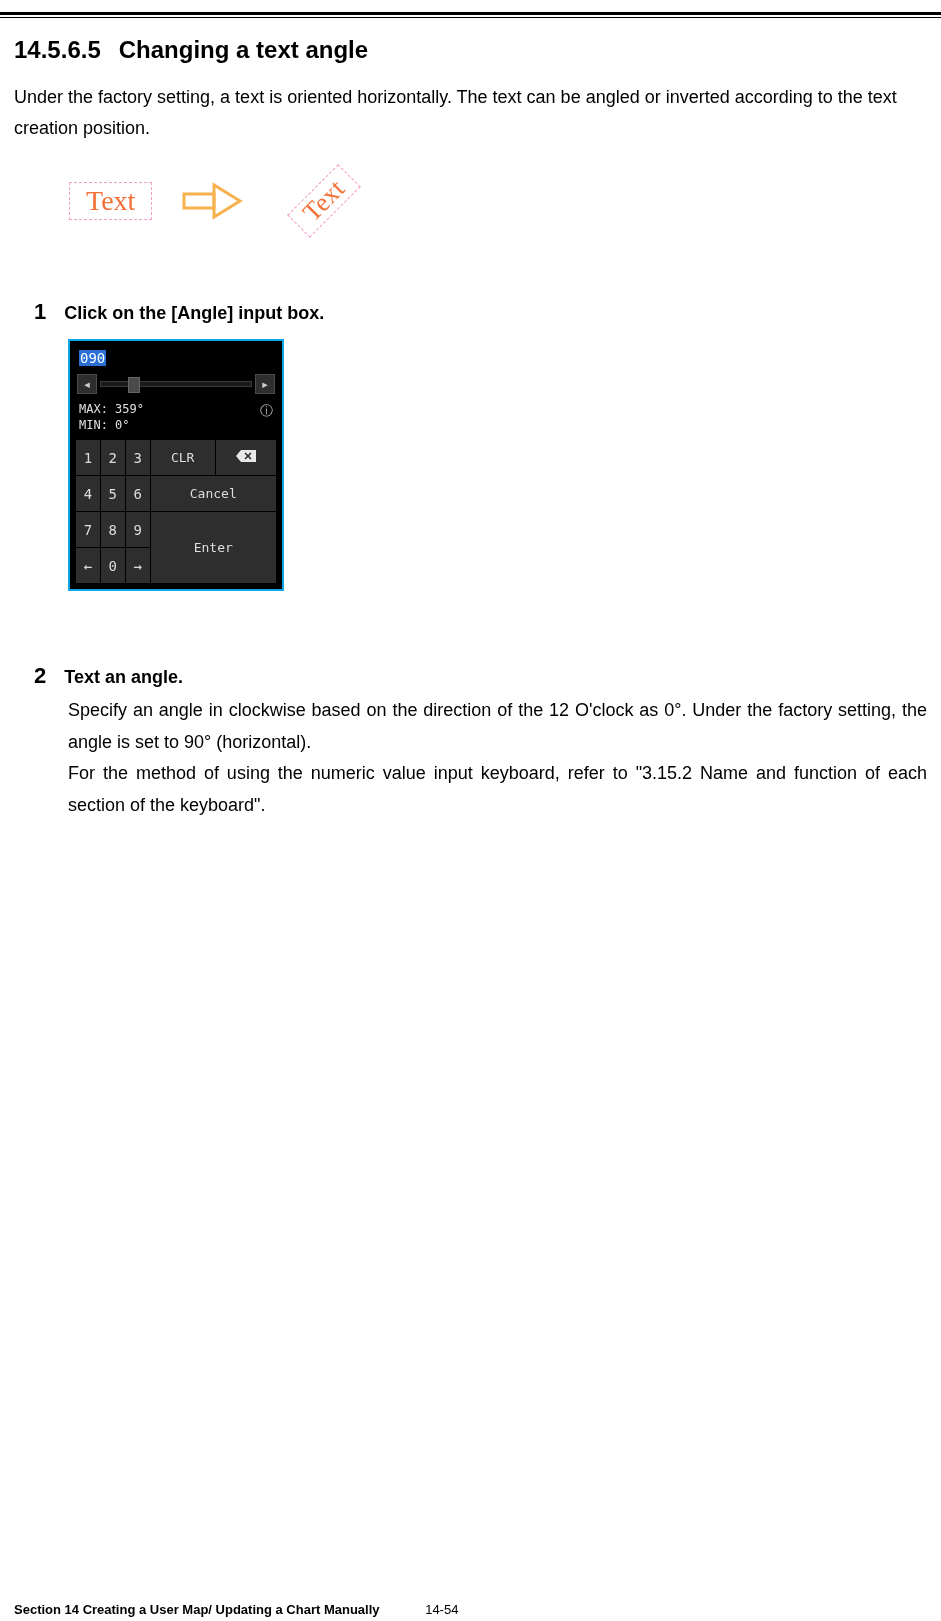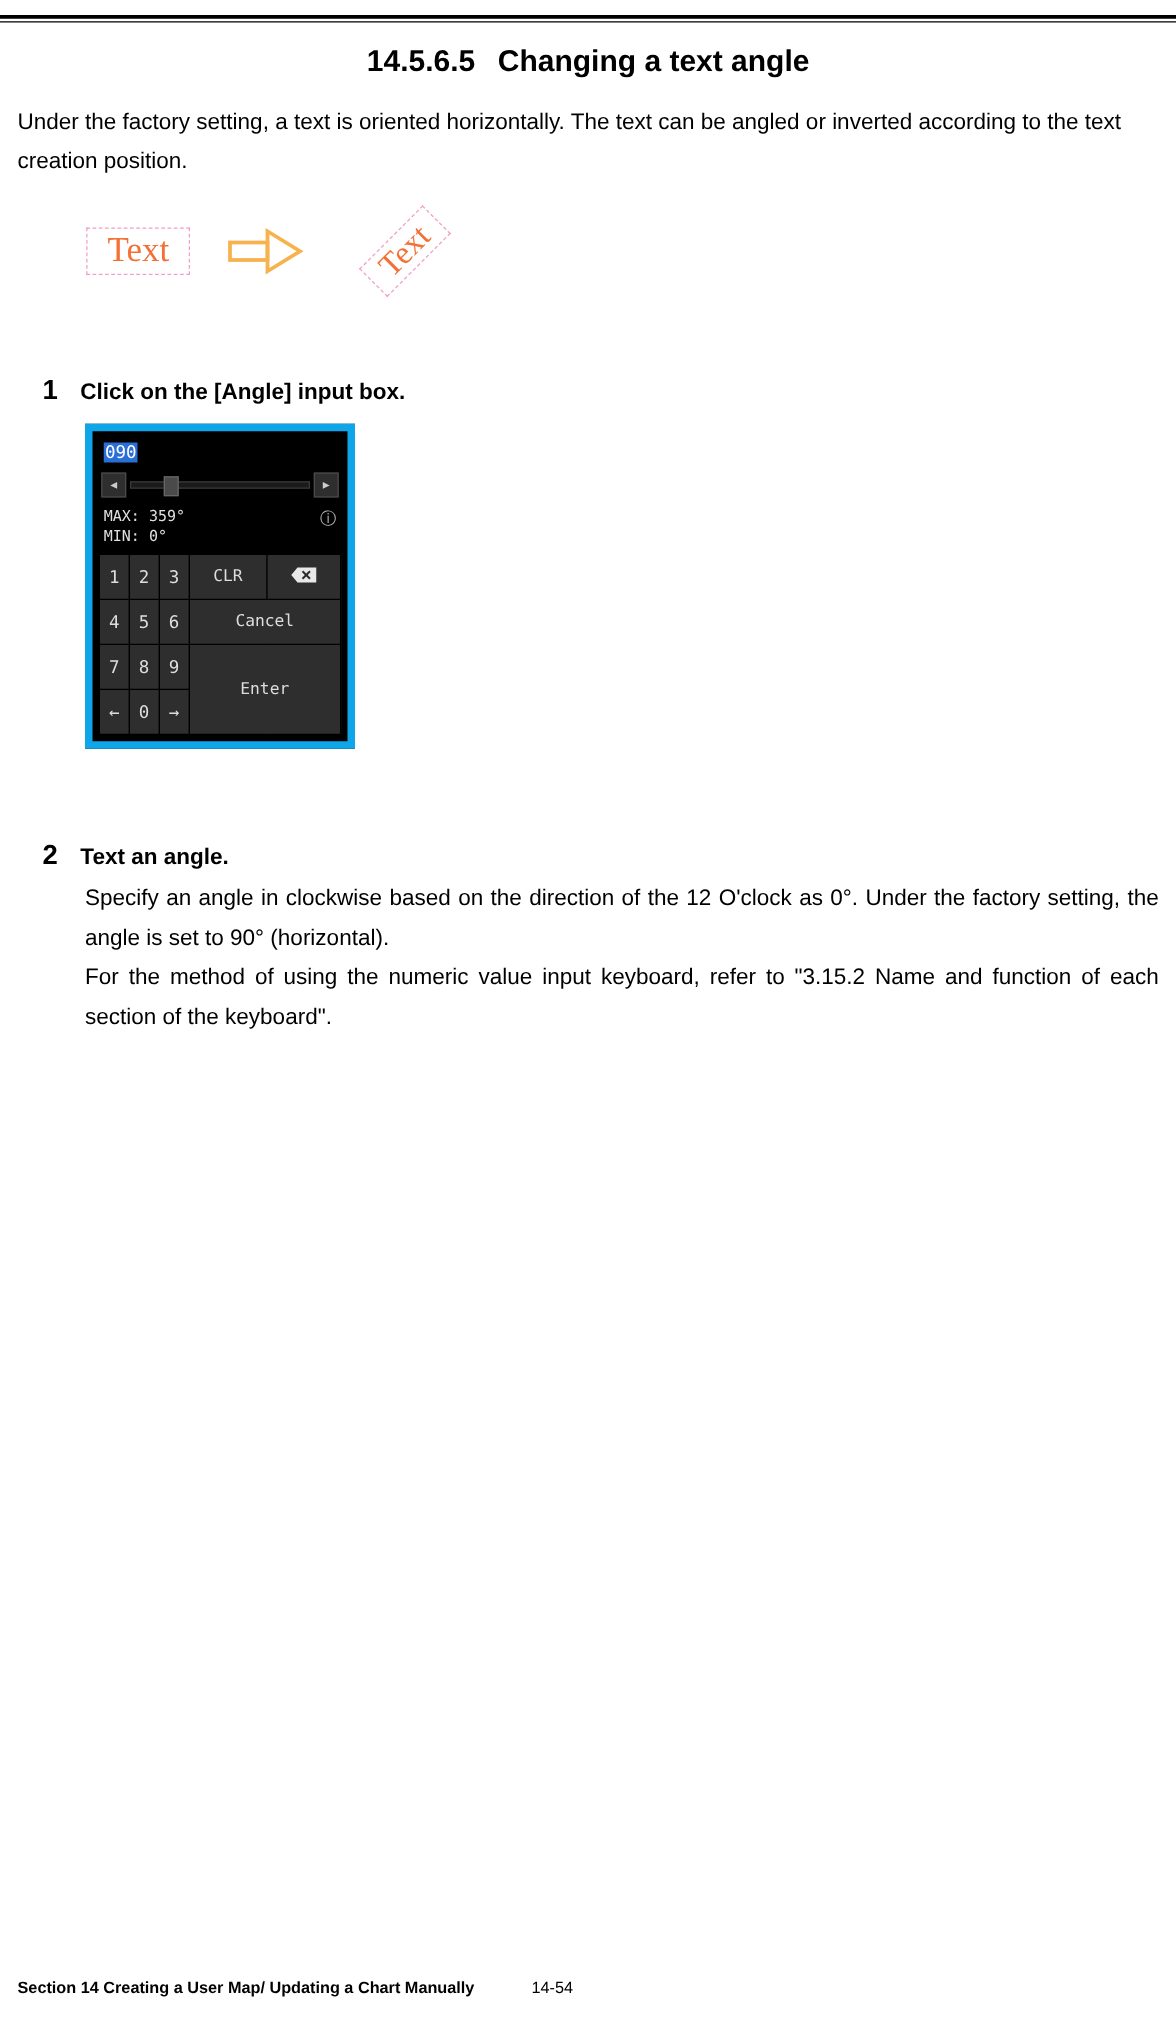--- a/index.html
+++ b/index.html
@@ -22,21 +22,20 @@
       background: #000;
       margin-top: 2px;
     }
     .content {
       padding: 18px 14px 0 14px;
     }
     h1.section-heading {
       font-size: 24px;
       font-weight: bold;
       margin-bottom: 18px;
-      text-align: center;
     }
     h1.section-heading .sec-no { margin-right: 18px; }
     p.intro {
       font-size: 18px;
       line-height: 1.7;
       margin-bottom: 2px;
     }
     .illustration {
       display: flex;
       align-items: center;
@@ -87,21 +86,21 @@
       padding-left: 34px;
     }
     .step-body p { text-align: justify; }
 
     
     .keypad-outer {
       margin: 14px 0 0 34px;
       width: 216px;
       background: #000;
       padding: 5px;
-      border: 6px solid #0ea5e9;
+      border: 2px solid #0ea5e9;
     }
     .kp-input {
       background: #000;
       color: #fff;
       font-family: monospace;
       font-size: 14px;
       padding: 4px 4px 2px 4px;
       width: 100%;
       border: none;
       outline: none;
@@ -168,21 +167,21 @@
       color: #ddd;
       font-family: monospace;
       font-size: 14px;
       text-align: center;
       height: 36px;
       vertical-align: middle;
     }
     table.kp-grid td.wide { font-size: 13px; }
     .footer {
       position: absolute;
-      bottom: 24px;
+      bottom: 4px;
       left: 14px;
       font-size: 13px;
     }
     .footer .ft-left {
       font-weight: bold;
       margin-right: 42px;
     }
   </style>
 </head>
 <body>

